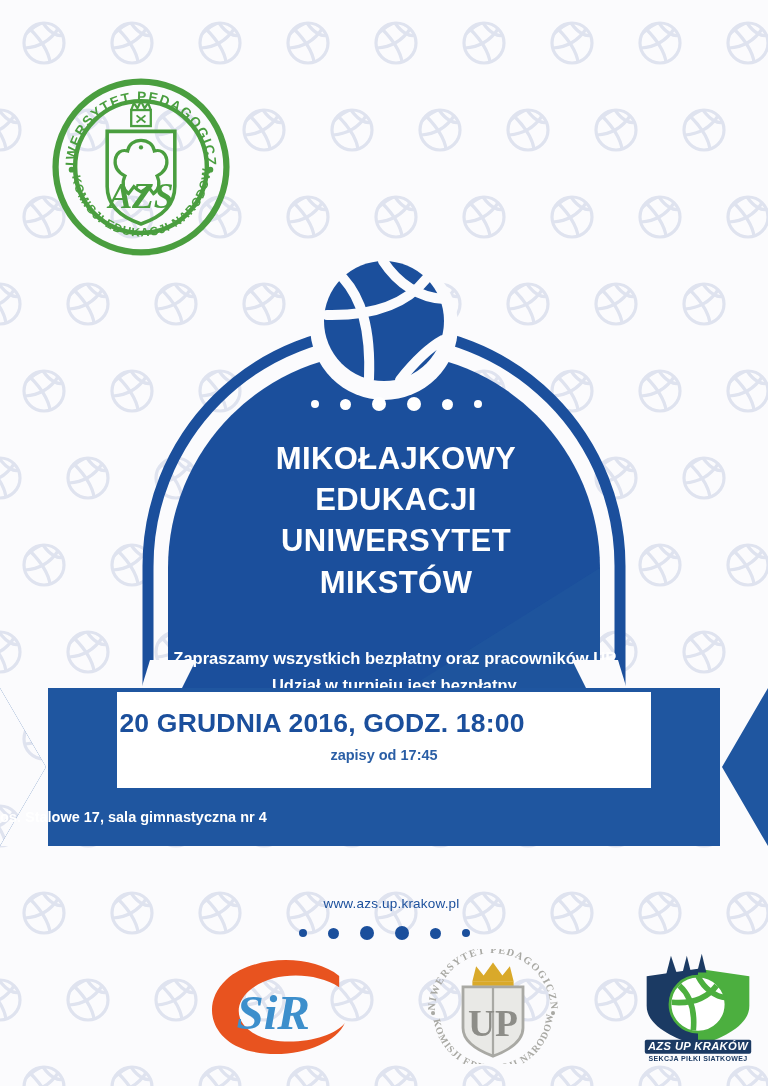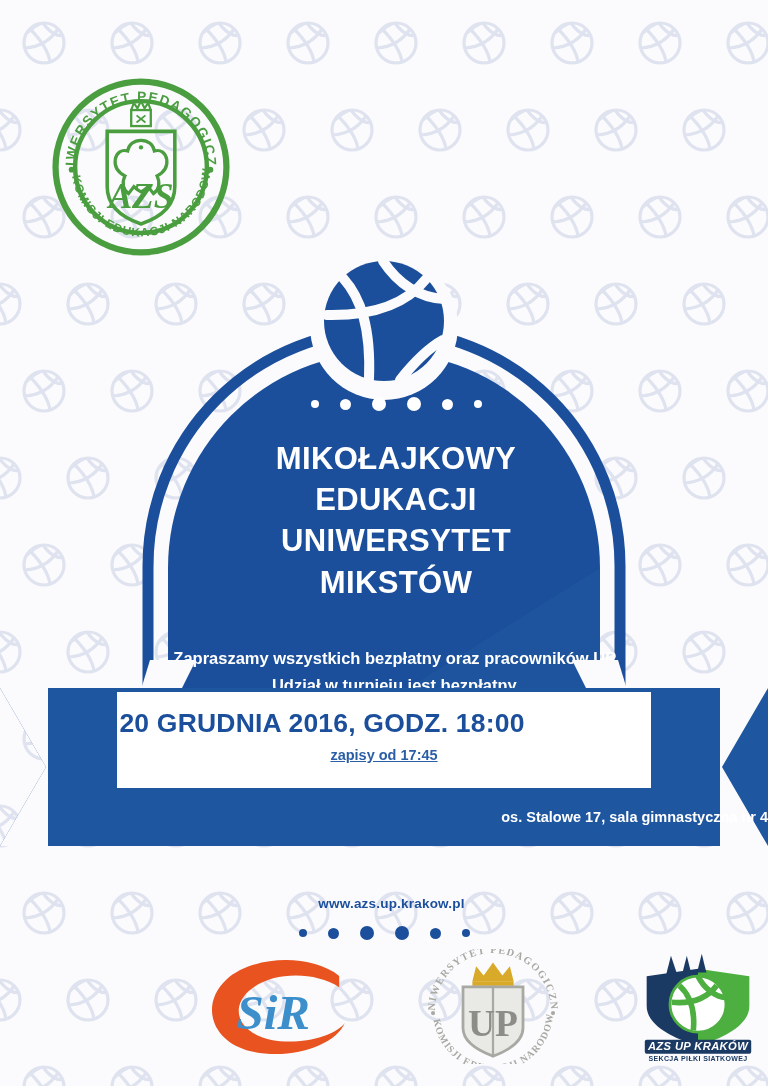--- a/index.html
+++ b/index.html
@@ -118,46 +118,45 @@
   }
   #signup-line {
     position: absolute;
     left: 0;
     top: 87px;
     width: 768px;
     text-align: center;
     color: #2a5ea5;
     font-size: 14.5px;
     font-weight: bold;
-    text-decoration: underline;
   }
   #venue-line {
     position: absolute;
     left: 0;
     top: 149px;
     width: 768px;
-    text-align: right;
+    text-align: left;
     color: #ffffff;
     font-size: 14.5px;
     font-weight: bold;
   }
 
   
   #footer {
     position: absolute;
     left: 0;
     top: 896px;
     width: 768px;
     z-index: 7;
     text-align: center;
   }
   #site-url {
     color: #1b4f9c;
     font-size: 13.5px;
-    font-weight: bold;
+    font-weight: normal;
     letter-spacing: 0.2px;
     margin-left: 15px;
   }
   #footer-dots { margin-top: 10px; }
 
   #logos-row {
     position: absolute;
     left: 0;
     top: 944px;
     width: 768px;

